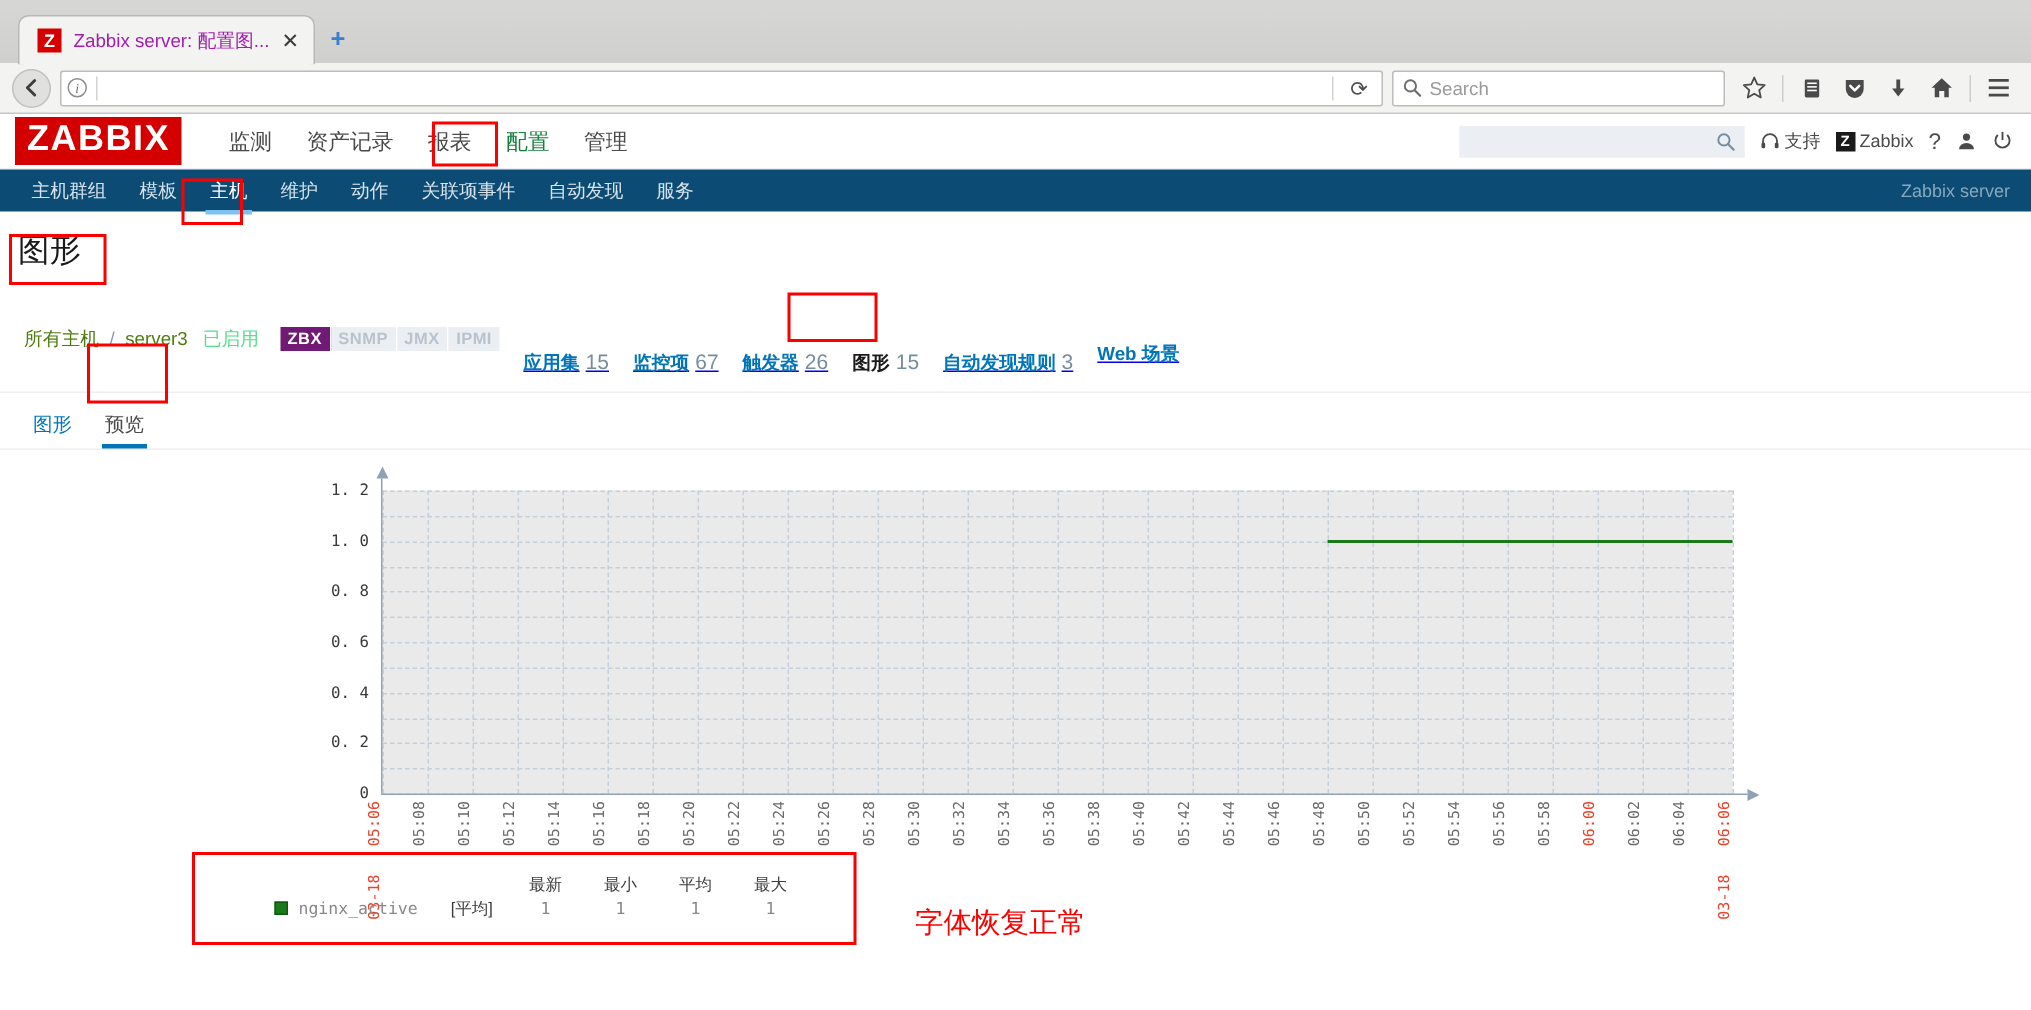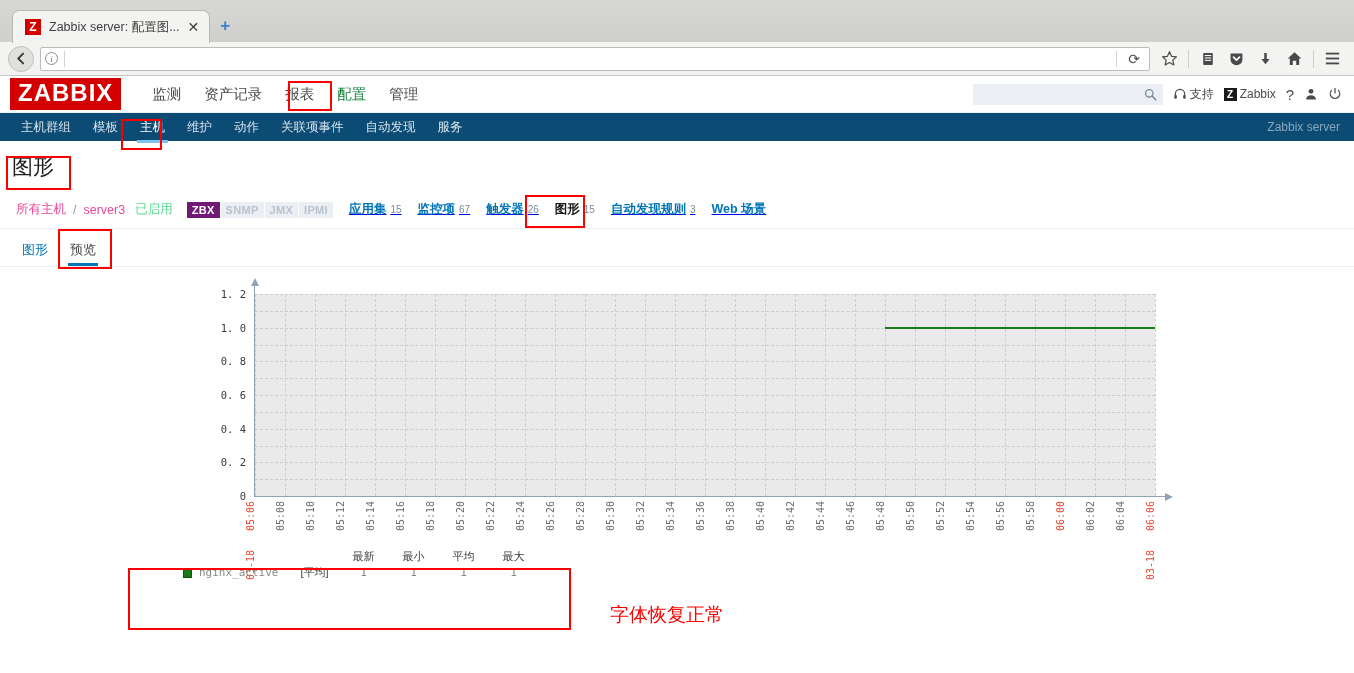--- a/index.html
+++ b/index.html
@@ -28,21 +28,21 @@
     max-width:260px;
     position:relative; top:1px;
   }
   .tab-favicon {
     width:16px; height:16px; background:#d40000;
     color:#fff; font-weight:bold; font-size:12px;
     display:flex; align-items:center; justify-content:center;
     font-family:"Liberation Sans",sans-serif;
   }
   .tab-title {
-    font-size:12.5px; color:#404040; white-space:nowrap;
+    font-size:12.5px; color:#a21caf; white-space:nowrap;
     overflow:hidden; text-overflow:ellipsis; max-width:175px;
   }
   .tab-close { font-size:14px; color:#3a3a3a; cursor:pointer; line-height:1; }
   .newtab {
     margin-left:10px; margin-bottom:8px;
     color:#3b7ecb; font-size:17px; font-weight:bold; cursor:pointer;
     line-height:1;
   }
 
   .navbar {
@@ -143,37 +143,37 @@
   
   .page { background:#fff; height:100%; }
   .page-title-wrap { padding:12px 12px 10px 12px; }
   .page-title { font-size:21px; color:#1a1a1a; font-weight:normal; }
 
   .breadcrumb {
     display:flex; align-items:center; flex-wrap:nowrap;
     padding:8px 12px; gap:0px; border-bottom:1px solid #ebeef2;
     font-size:12.5px;
   }
-  .bc-link { color:#ec4899; text-decoration:none; padding:2px 4px; white-space:nowrap; }
+  .bc-link { color:#4d7c0f; text-decoration:none; padding:2px 4px; white-space:nowrap; }
   .bc-sep { color:#8b9aa8; padding:0 3px; }
   .bc-green { color:#59db8f; padding:2px 6px; white-space:nowrap; }
   .proto-group { display:flex; margin:0 8px; }
   .proto {
     font-size:11px; font-weight:bold; padding:2px 5px;
     background:#ebeef2; color:#b8c3cd; letter-spacing:.3px;
     border-right:1px solid #fff;
   }
   .proto.on { background:#701a75; color:#fff; }
   .proto:last-child { border-right:none; }
   .bc-item {
     display:flex; align-items:baseline; gap:4px;
     padding:2px 8px; white-space:nowrap;
   }
   .bc-item .lbl { color:#0275b8; font-weight:bold; }
-  .bc-item .cnt { color:#768d9c; font-size:10px; }
+  .bc-item .cnt { color:#768d9c; font-size:14px;margin-top:32px; }
   .bc-item.current .lbl { color:#1a1a1a; }
 
   .tabs-row {
     display:flex; align-items:flex-end; gap:2px;
     padding:8px 12px 0 12px; border-bottom:1px solid #ebeef2;
   }
   .ztab {
     font-size:13px; color:#0275b8; padding:4px 10px 7px 10px;
     text-decoration:none; position:relative; white-space:nowrap;
   }
@@ -303,20 +303,27 @@
       <svg width="13" height="13" viewBox="0 0 16 16">
           <path d="M10 2 L4 8 L10 14" stroke="#3d3d3d" stroke-width="2.4" fill="none" stroke-linecap="round" stroke-linejoin="round"></path>
         </svg>
     </div>
     <div class="urlbar">
       <span class="info-icon">i</span>
       <span class="url-divider"></span>
       <span style="flex:1"></span>
       <span class="url-divider"></span>
       <span class="reload">⟳</span>
+    </div>
+    <div class="searchbar">
+      <svg width="13" height="13" viewBox="0 0 16 16">
+          <circle cx="6.5" cy="6.5" r="4.6" stroke="#6d6d6d" stroke-width="1.6" fill="none"></circle>
+          <line x1="10" y1="10" x2="14.5" y2="14.5" stroke="#6d6d6d" stroke-width="1.8" stroke-linecap="round"></line>
+        </svg>
+      <span class="search-ph">Search</span>
     </div>
     <div class="tool-icons">
       <span class="ticon">
         <svg width="17" height="17" viewBox="0 0 20 20">
             <path d="M10 2 L12.4 7.4 L18.2 8 L13.9 11.9 L15.1 17.6 L10 14.7 L4.9 17.6 L6.1 11.9 L1.8 8 L7.6 7.4 Z" fill="none" stroke="#4a4a4a" stroke-width="1.4" stroke-linejoin="round"></path>
           </svg>
       </span>
       <span class="vdiv"></span>
       <span class="ticon">
         <svg width="16" height="16" viewBox="0 0 20 20">

